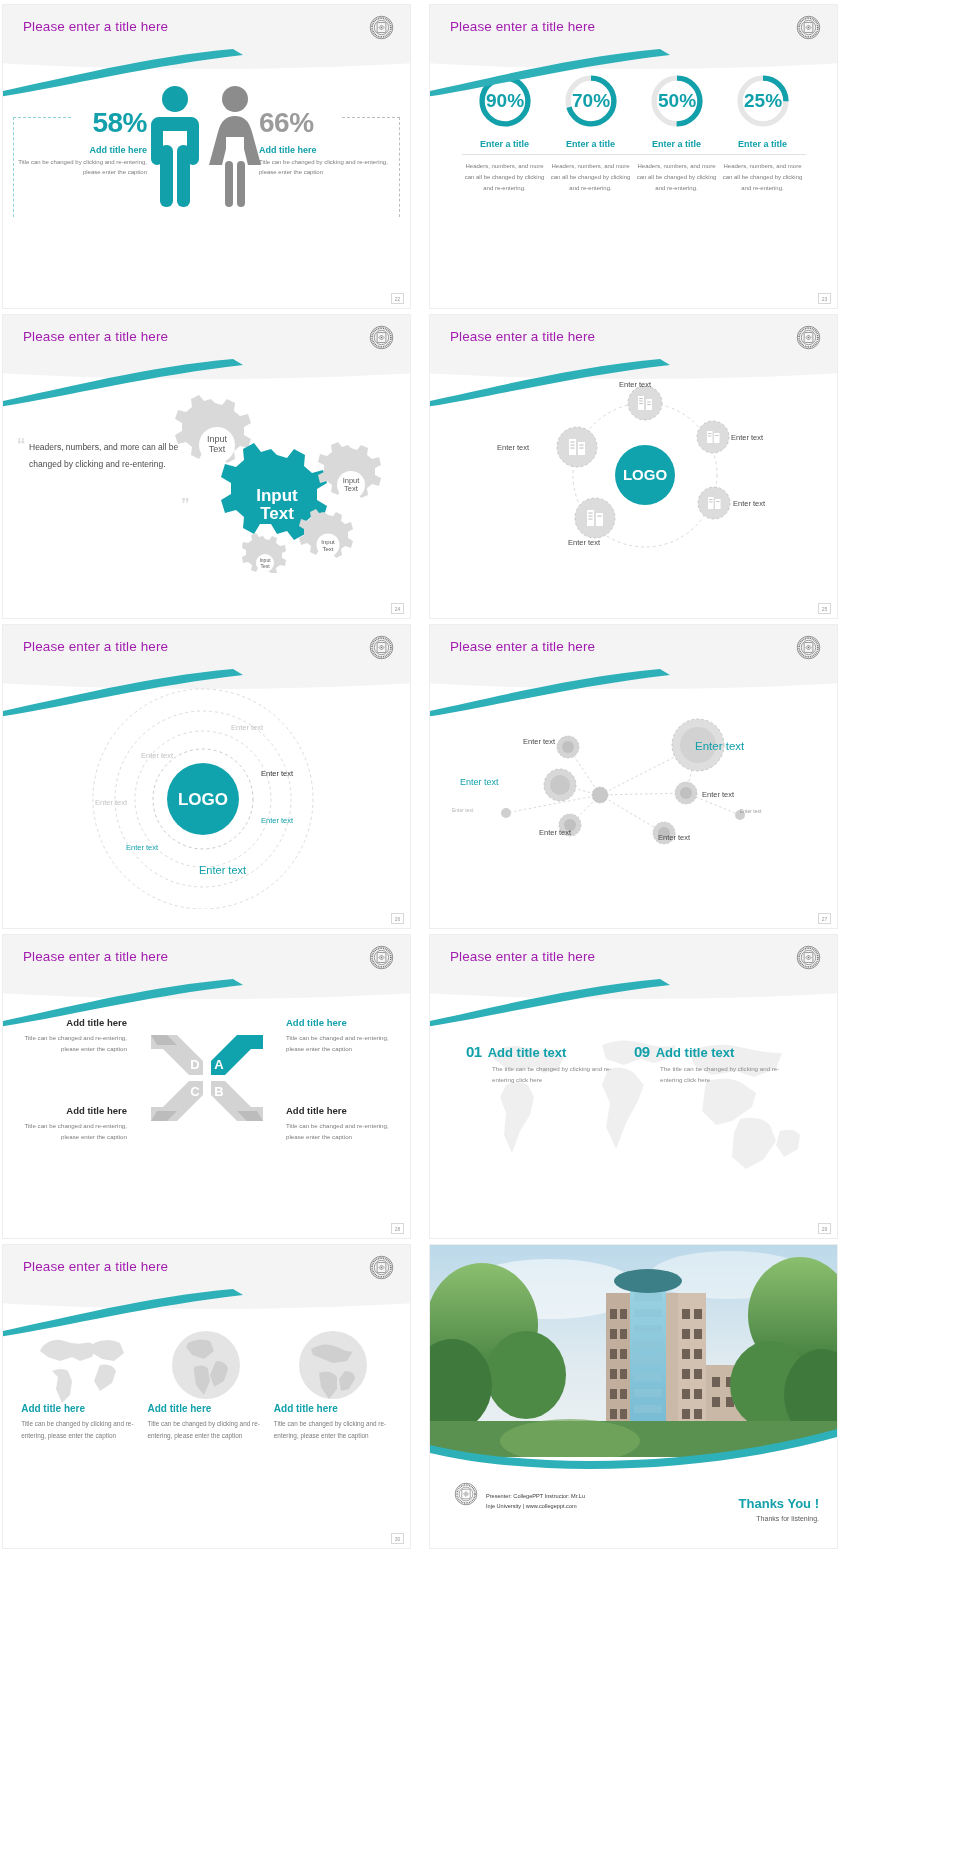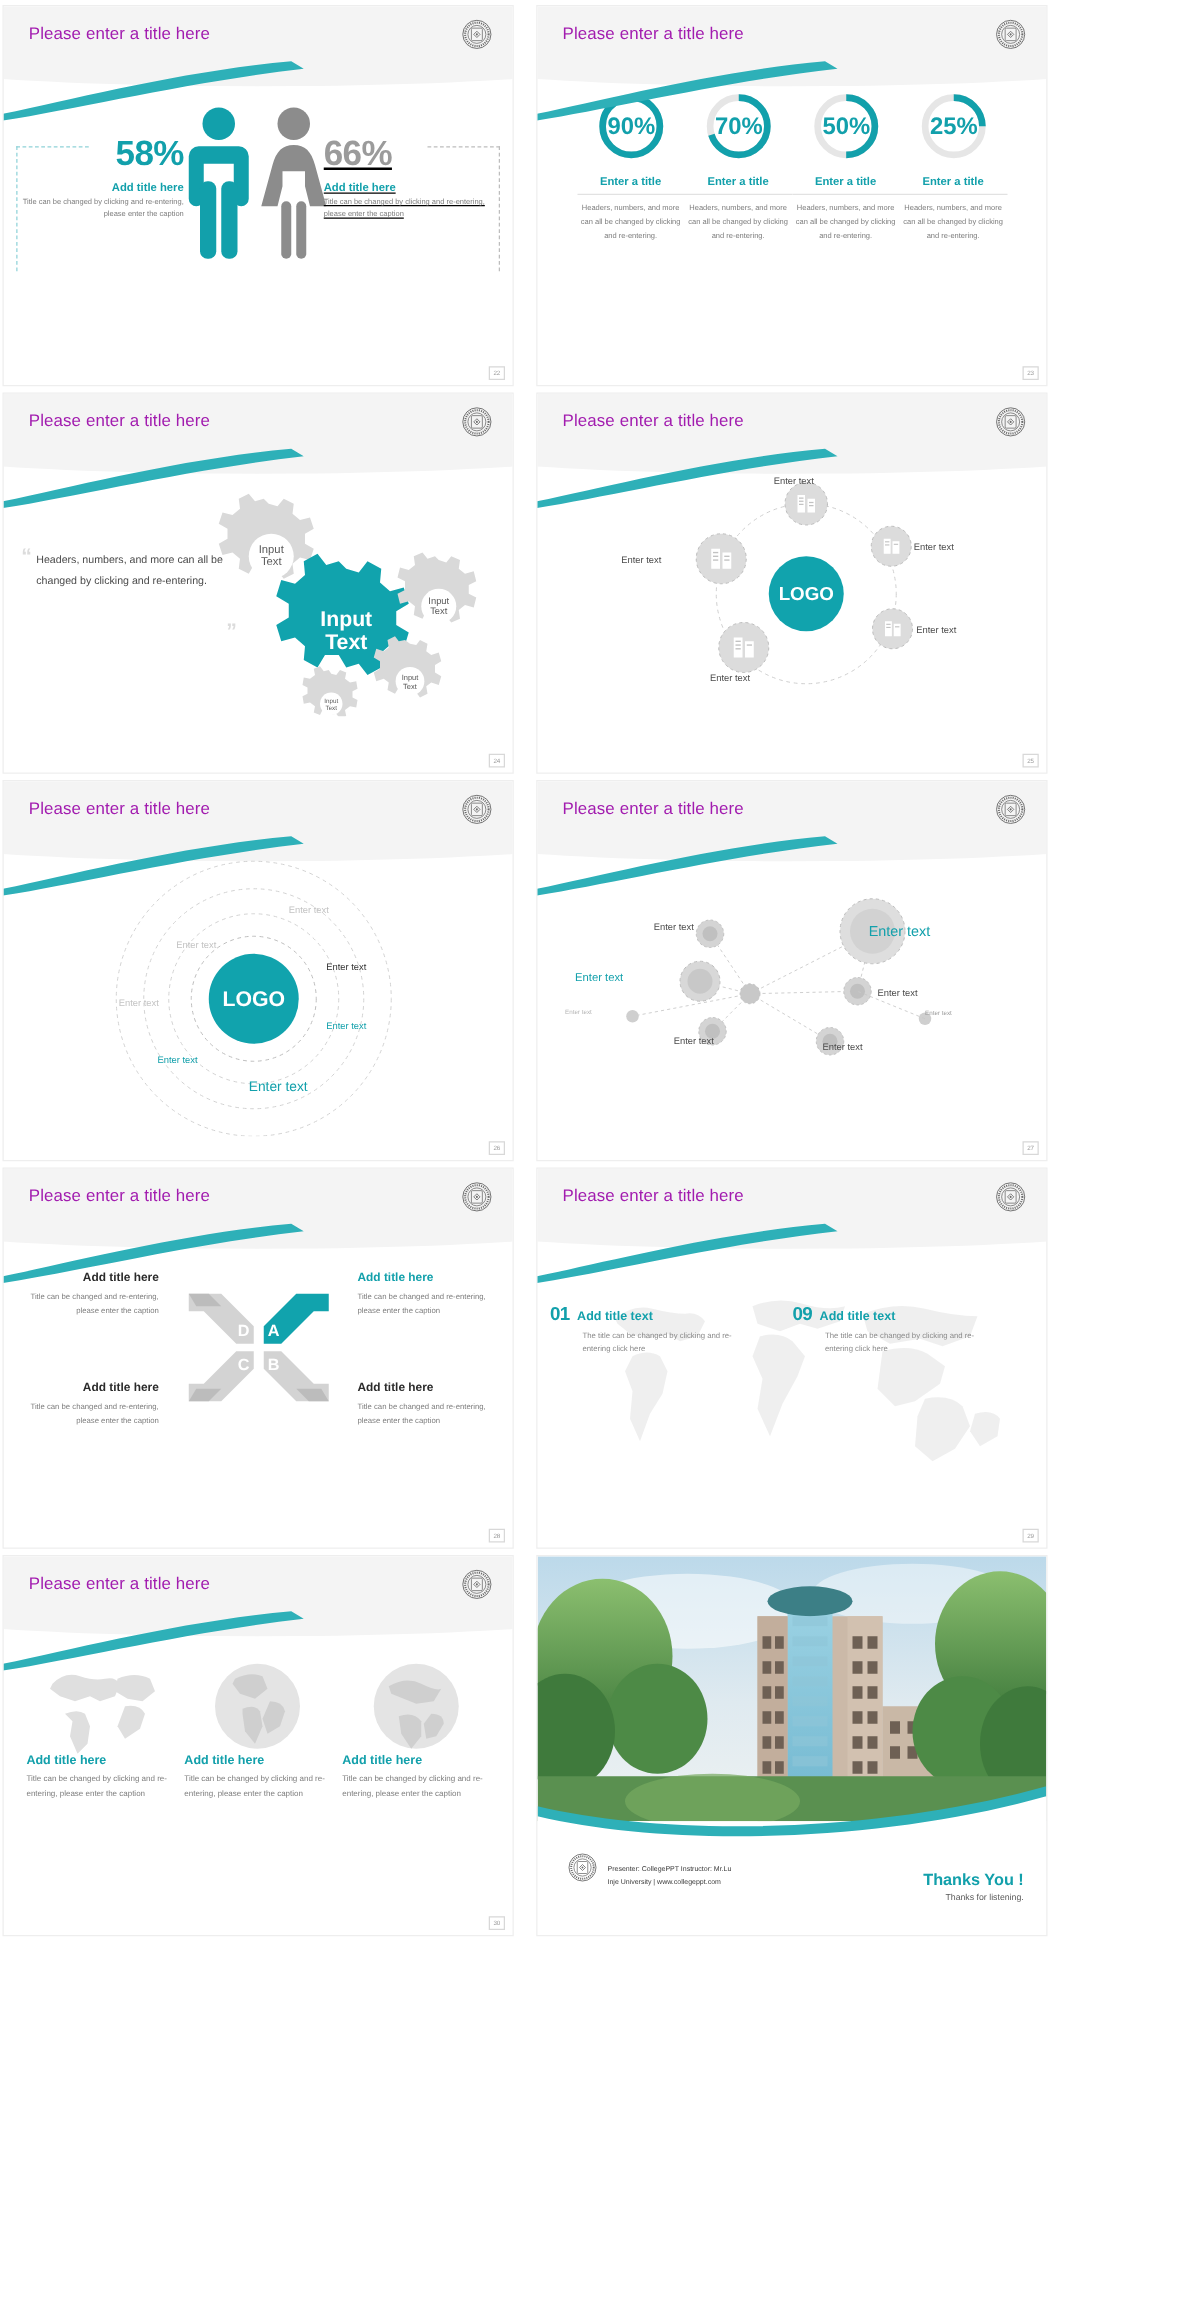--- a/index.html
+++ b/index.html
@@ -54,21 +54,21 @@
     font-size:5px; color:#9a9a9a; text-align:center; line-height:10px;
   }
   .body{ position:absolute; left:0; top:60px; width:100%; bottom:0; }
 
   .teal{ color:#12a0ab; }
   .grey{ color:#9b9b9b; }
 
   
   .pct{ font-size:28px; font-weight:bold; letter-spacing:-.5px;}
   .s22-left{ position:absolute; left:14px; top:42px; width:130px; text-align:right;}
-  .s22-right{ position:absolute; left:256px; top:42px; width:130px; text-align:left;text-decoration:underline;}
+  .s22-right{ position:absolute; left:256px; top:42px; width:130px; text-align:left;}
   .addt{ font-size:9px; font-weight:bold; color:#12a0ab; margin-top:6px;}
   .capt{ font-size:6px; color:#7d7d7d; line-height:1.65; margin-top:3px;}
   .dashbox-l{ position:absolute; left:10px; top:52px; width:58px; height:100px;
      border-left:1px dashed #8fd2d8; border-top:1px dashed #8fd2d8;}
   .dashbox-r{ position:absolute; right:10px; top:52px; width:58px; height:100px;
      border-right:1px dashed #bdbdbd; border-top:1px dashed #bdbdbd;}
 
   
   .donuts{ display:flex; justify-content:center; padding:8px 10px 0;}
   .dcell{ width:86px; text-align:center;}
@@ -85,21 +85,21 @@
   
   .nlab{ position:absolute; font-size:7.5px; color:#4b4b4b; white-space:nowrap;}
 
   
   .x-t{ font-size:9.5px; font-weight:bold; color:#2b2b2b;}
   .x-c{ font-size:6.2px; color:#7d7d7d; line-height:1.85; margin-top:4px;}
   .x-blk{ position:absolute; width:118px;}
 
   
   .num{ font-size:15px; font-weight:bold; color:#12a0ab; letter-spacing:-.5px;}
-  .n-t{ font-size:10px; font-weight:bold; color:#12a0ab;}
+  .n-t{ font-size:13px; font-weight:bold; color:#12a0ab;}
   .n-c{ font-size:6.2px; color:#8a8a8a; line-height:1.75; margin-top:4px;}
 
   
   .g-t{ font-size:10px; font-weight:bold; color:#12a0ab;}
   .g-c{ font-size:6.4px; color:#7d7d7d; line-height:1.85; margin-top:4px;}
 
   
   .photo{ position:absolute; left:0; top:0; width:100%; height:212px; overflow:hidden;}
   .thanks{ position:absolute; right:18px; bottom:26px; text-align:right;}
   .thanks-b{ font-size:13px; font-weight:bold; color:#12a0ab;}
@@ -526,21 +526,21 @@
         <path d="M62 70 q12-6 22 0 l6 12 -4 18 -10 16 -8 22 -8-18 2-22 -6-16 z"></path>
         <path d="M158 30 q20-8 40-2 t34 2 l-4 12 -18 6 -14-4 -16 6 -18-6 z"></path>
         <path d="M164 54 q16-4 26 4 l10 12 -6 16 -12 22 -10 26 -10-22 4-24 -8-18 z"></path>
         <path d="M246 36 q26-10 50-4 t42 6 l-6 16 -22 8 -18-6 -24 4 -18-10 z"></path>
         <path d="M262 66 q22-6 36 2 l14 10 -4 14 -20 14 -16 4 -14-14 z"></path>
         <path d="M296 104 q20-4 30 6 l6 16 -12 18 -18 10 -14-12 2-24 z"></path>
         <path d="M336 116 q14-4 20 4 l-2 14 -14 8 -8-12 z"></path>
       </g>
     </svg>
 
-    <div style="position:absolute; left:10px; top:48px; width:160px;">
+    <div style="position:absolute; left:36px; top:48px; width:160px;">
       <div style="display:flex; align-items:baseline; gap:6px;">
         <span class="num">01</span>
         <span class="n-t">Add title text</span>
       </div>
       <div class="n-c" style="margin-left:26px;">The title can be changed by clicking and re-entering click here</div>
     </div>
 
     <div style="position:absolute; left:204px; top:48px; width:165px;">
       <div style="display:flex; align-items:baseline; gap:6px;">
         <span class="num">09</span>

